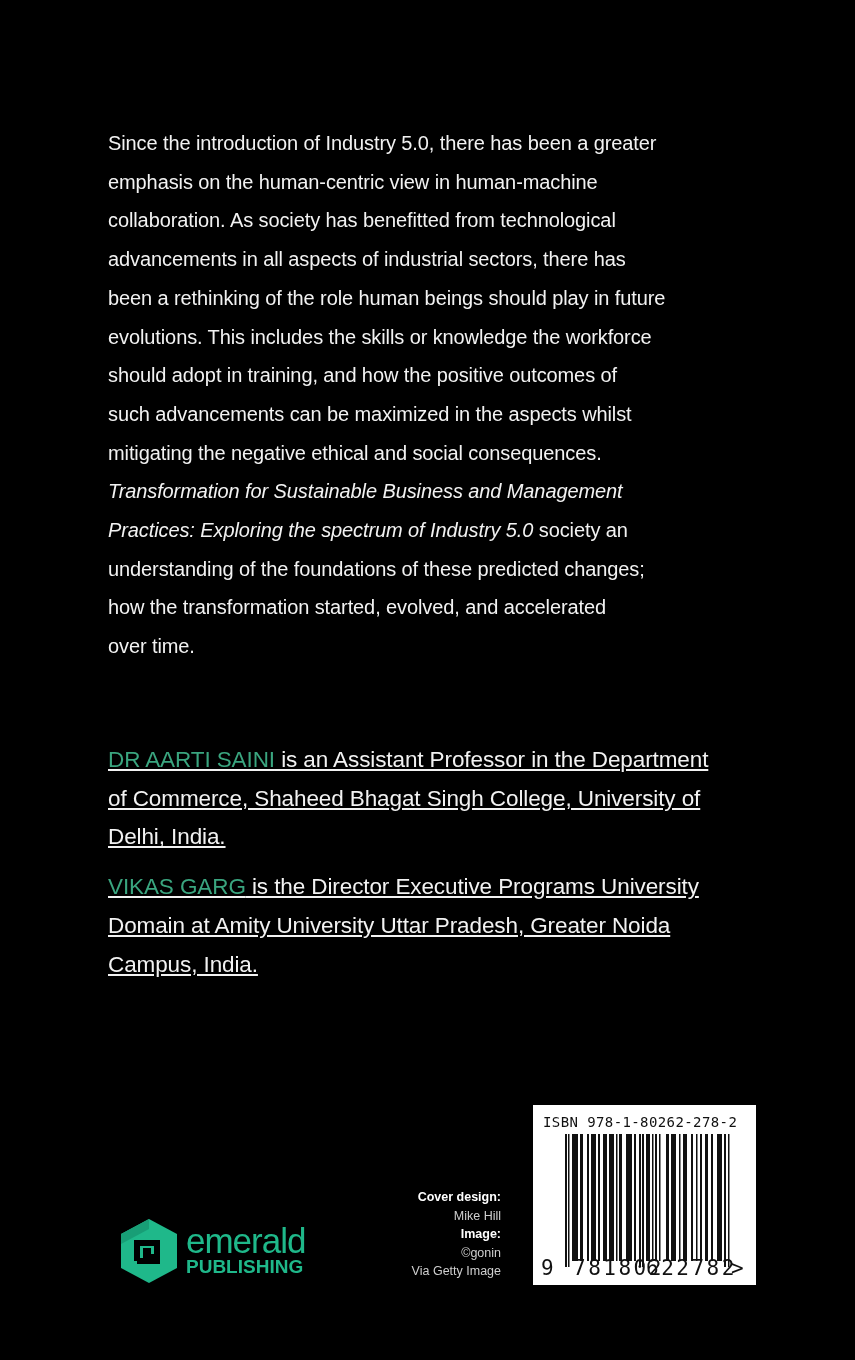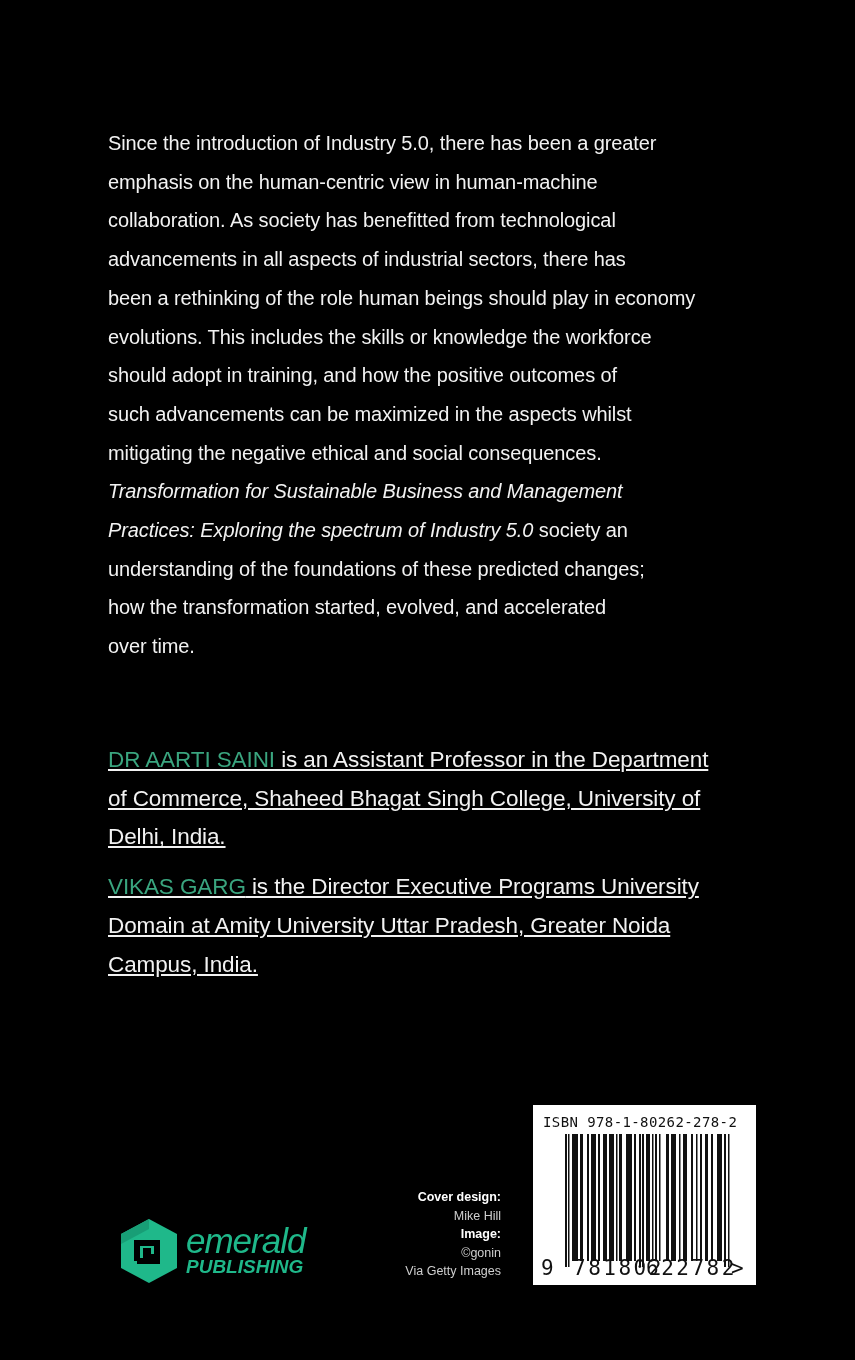--- a/index.html
+++ b/index.html
@@ -22,21 +22,21 @@
     }
     .bios .line { white-space: nowrap; display: block; }
     .author-name { color: #3aa57f; }
     .bio2 { margin-top: 11px; }
 
     .logo {
       position: absolute; left: 118px; top: 1217px;
       display: flex; align-items: center;
     }
     .logo svg { display: block; }
-    .logo-text { margin-left: 6px; color: #1fb88a; line-height: 1; font-style: italic; }
+    .logo-text { margin-left: 6px; color: #1fb88a; line-height: 1; }
     .logo-word {
       font-size: 35px; font-weight: normal; letter-spacing: -1px;
       display: block; margin-top: -4px;
     }
     .logo-pub {
       font-size: 19px; font-weight: bold; letter-spacing: 0px;
       display: block; margin-top: -1px;
     }
 
     .credits {
@@ -65,21 +65,21 @@
   </style>
 </head>
 <body>
 
 <div class="blurb">
   <div>
     <span class="line">Since the introduction of Industry 5.0, there has been a greater</span>
     <span class="line">emphasis on the human-centric view in human-machine</span>
     <span class="line">collaboration. As society has benefitted from technological</span>
     <span class="line">advancements in all aspects of industrial sectors, there has</span>
-    <span class="line">been a rethinking of the role human beings should play in economy</span>
+    <span class="line">been a rethinking of the role human beings should play in future</span>
     <span class="line">evolutions. This includes the skills or knowledge the workforce</span>
     <span class="line">should adopt in training, and how the positive outcomes of</span>
     <span class="line">such advancements can be maximized in the aspects whilst</span>
     <span class="line">mitigating the negative ethical and social consequences.</span>
   </div>
   <div>
     <span class="line italic">Transformation for Sustainable Business and Management</span>
     <span class="line"><span class="italic">Practices: Exploring the spectrum of Industry 5.0</span><span> society an</span></span>
     <span class="line">understanding of the foundations of these predicted changes;</span>
     <span class="line">how the transformation started, evolved, and accelerated</span>
@@ -113,21 +113,21 @@
     <span class="logo-word">emerald</span>
     <span class="logo-pub">PUBLISHING</span>
   </div>
 </div>
 
 <div class="credits">
   <span class="label">Cover design:</span>
   <span class="value">Mike Hill</span>
   <span class="label">Image:</span>
   <span class="value">©gonin</span>
-  <span class="value">Via Getty Images</span>
+  <span class="value">Via Getty Image</span>
 </div>
 
 <div class="barcode-box">
   <span class="isbn-text">ISBN 978-1-80262-278-2</span>
   <svg class="bars" width="223" height="180" viewBox="0 0 223 180">
     <g fill="#111">
       <rect x="32" y="29" width="2" height="133"></rect>
       <rect x="35" y="29" width="1.5" height="133"></rect>
       <rect x="39" y="29" width="6" height="127"></rect>
       <rect x="47" y="29" width="3" height="127"></rect>

